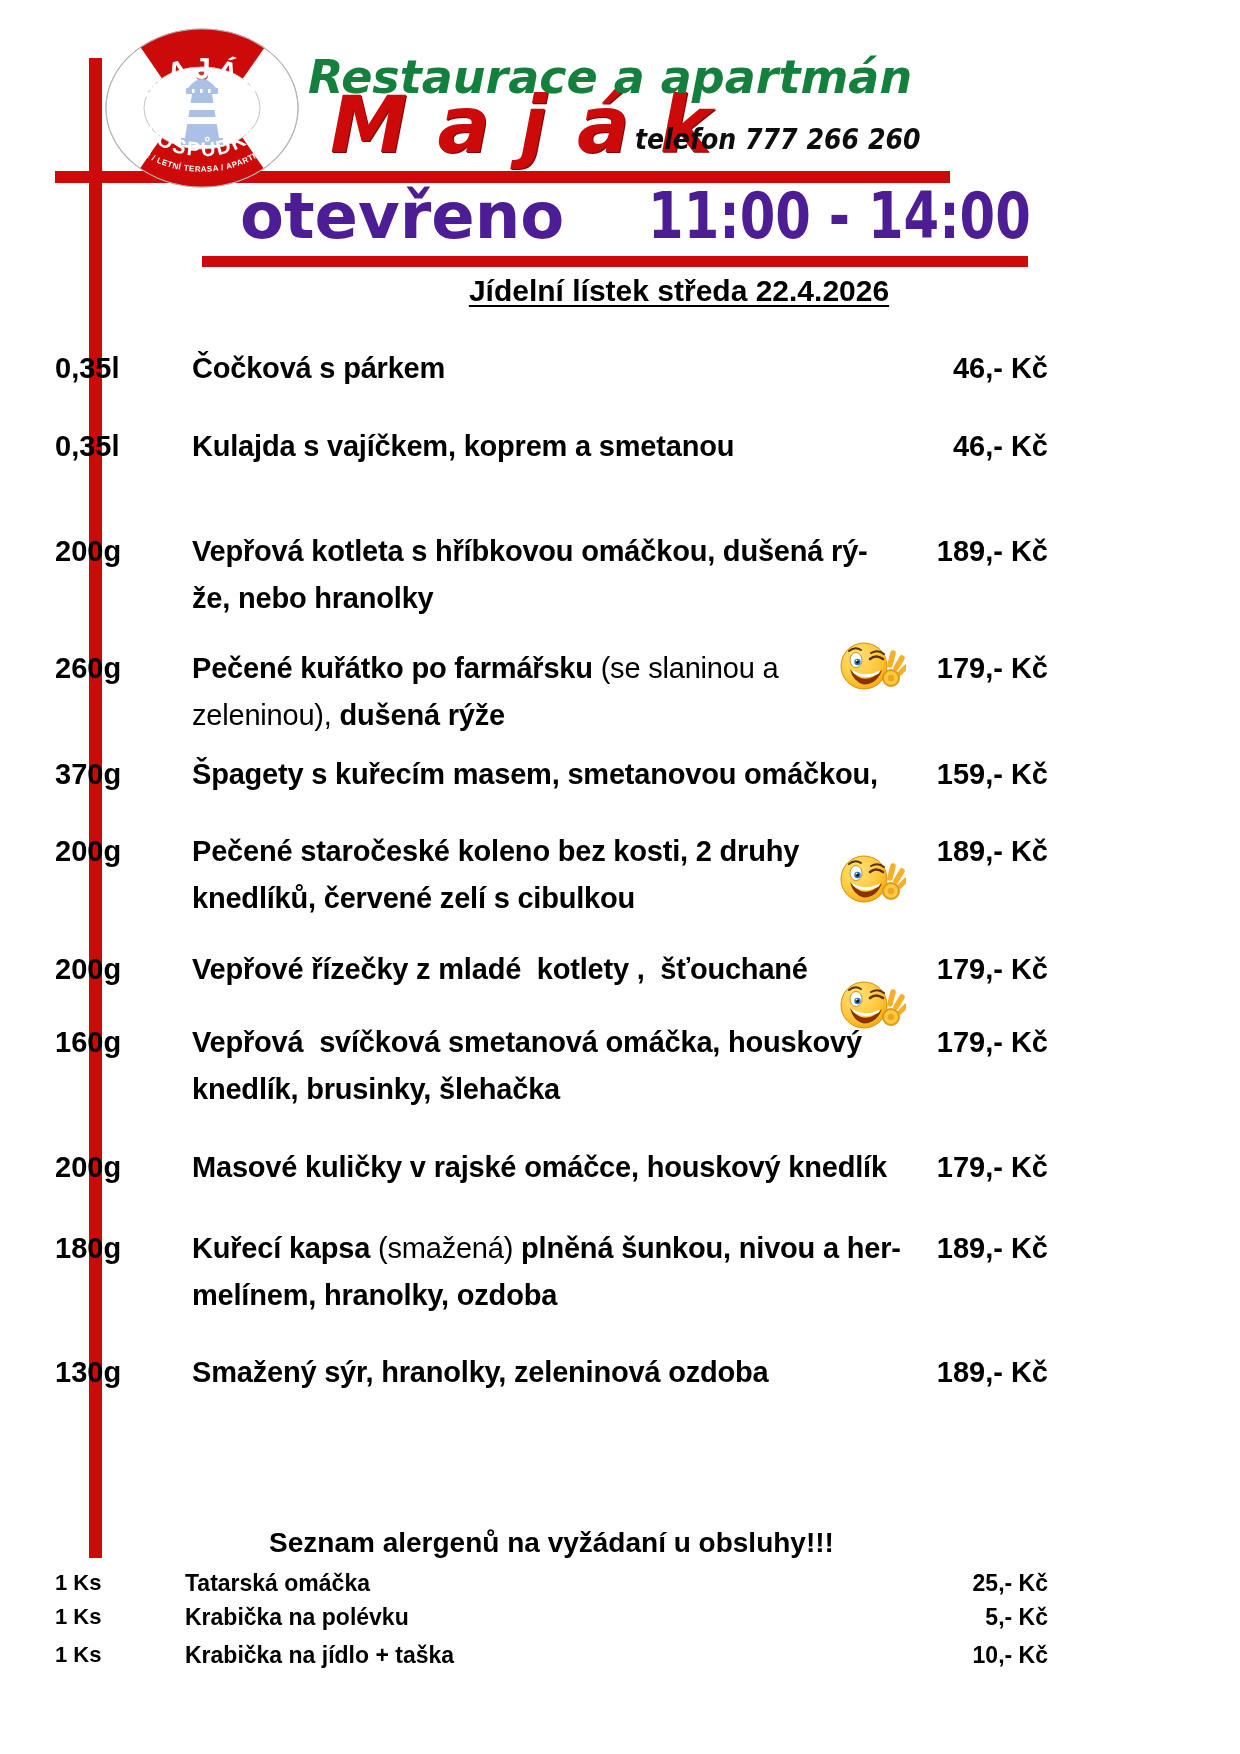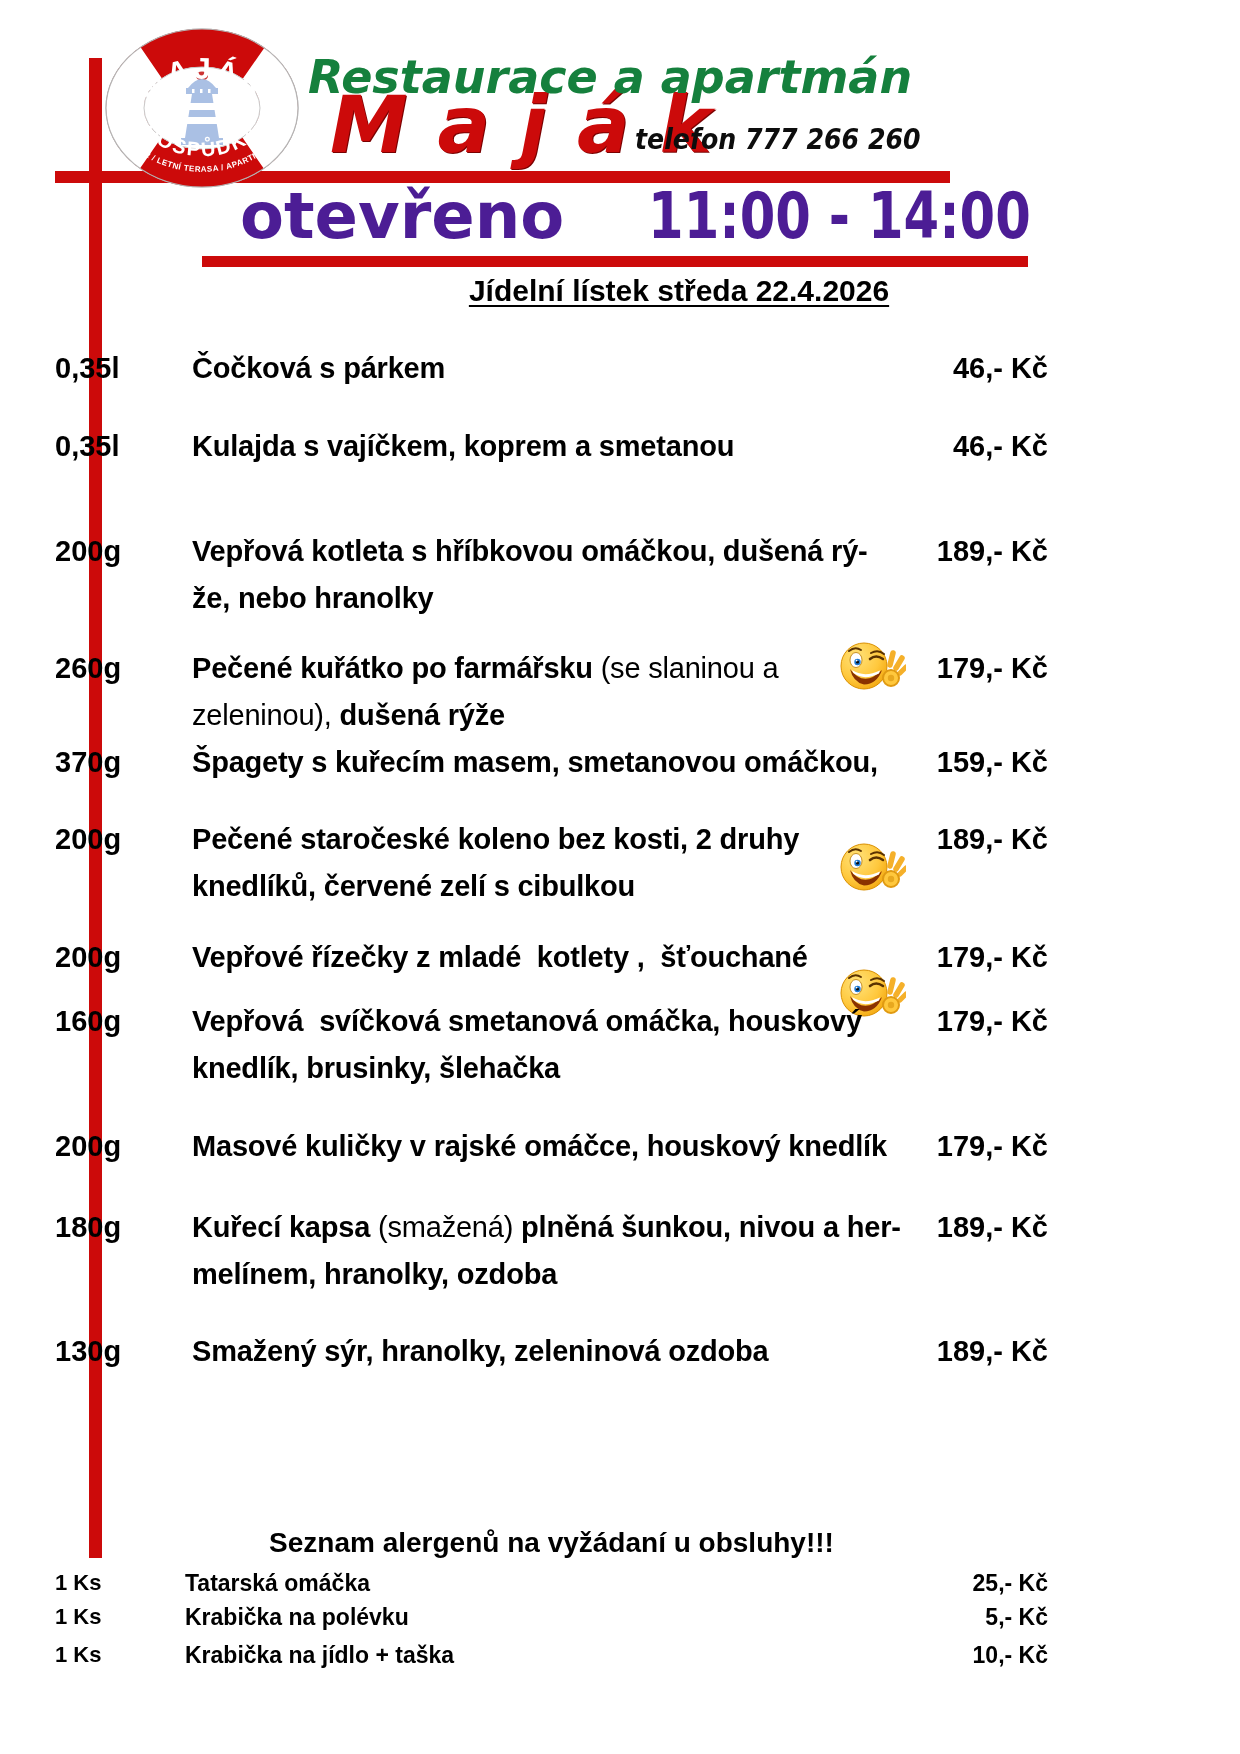--- a/index.html
+++ b/index.html
@@ -57,24 +57,24 @@
     text-decoration:underline;text-decoration-thickness:2px;text-underline-offset:4px;
     white-space:pre;
   }
 
   
   .menu{position:absolute;left:55px;top:345px;width:993px;z-index:3;}
   .menu-row{position:relative;display:flex;gap:7px;}
   .menu-row:nth-child(2){margin-top:31px}
   .menu-row:nth-child(3){margin-top:58px}
   .menu-row:nth-child(4){margin-top:23px}
-  .menu-row:nth-child(5){}
+  .menu-row:nth-child(5){margin-top:12px}
   .menu-row:nth-child(6){margin-top:30px}
   .menu-row:nth-child(7){margin-top:24px}
-  .menu-row:nth-child(8){margin-top:17px}
+  .menu-row:nth-child(8){margin-top:26px}
   .menu-row:nth-child(9){margin-top:31px}
   .menu-row:nth-child(10){margin-top:34px}
   .menu-row:nth-child(11){margin-top:30px}
   .portion{flex:none;width:130px;font-size:29px;font-weight:bold;line-height:47px;white-space:pre;}
   .item-lines{flex:1;min-width:0;}
   .line{white-space:pre;font-size:29px;line-height:47px;height:47px;letter-spacing:-0.2px;}
   .seg-bold{font-weight:bold;}
   .seg-light{font-weight:normal;}
   .price{position:absolute;right:0;top:0;font-size:29px;font-weight:bold;line-height:47px;white-space:pre;}
   .emoji{position:absolute;right:142px;width:66px;height:54px;}

